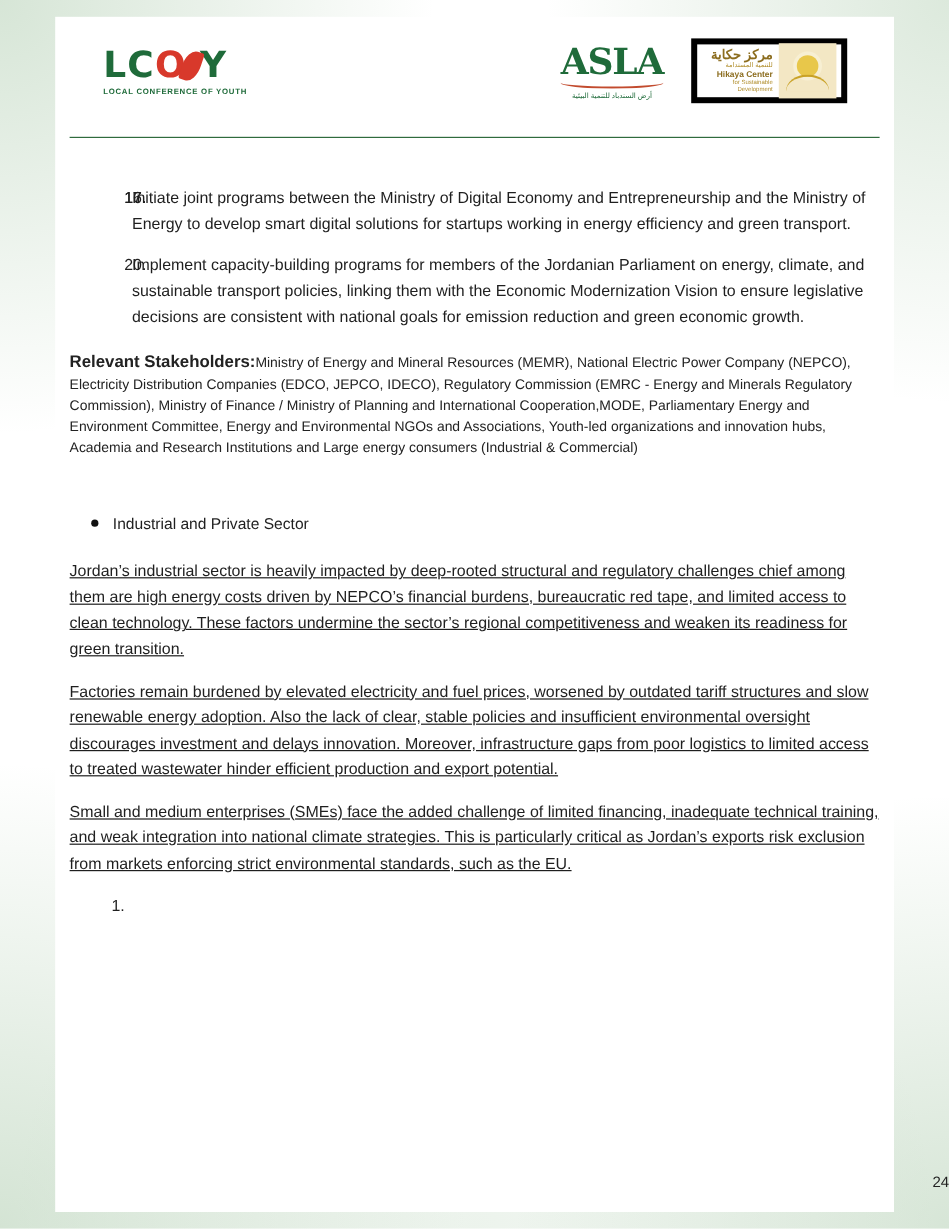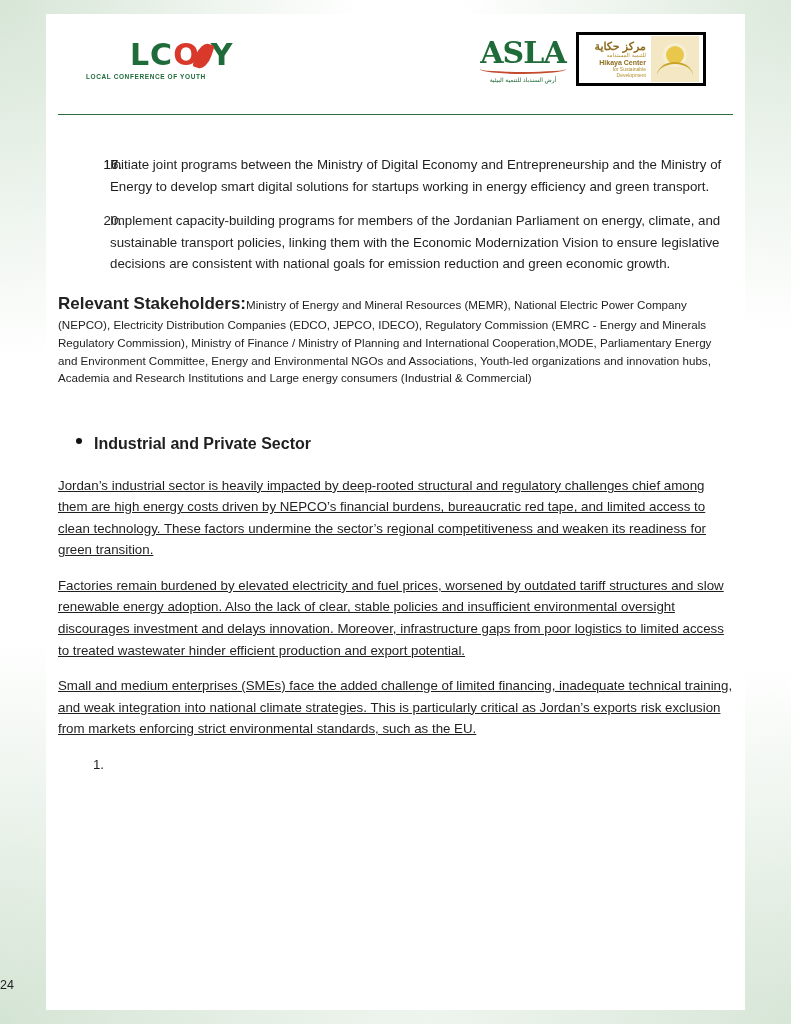--- a/index.html
+++ b/index.html
@@ -58,21 +58,20 @@
     width: 150px;
     height: 54px;
   }
   .lcoy-text {
     font-family: "DejaVu Sans", sans-serif;
     font-weight: bold;
     font-size: 30px;
     letter-spacing: 1px;
     color: #1f6b3a;
     line-height: 34px;
-    margin-left: 44px;
   }
   .lcoy-o {
     color: #d8392b;
   }
   .lcoy-leaf {
     display: inline-block;
     width: 15px;
     height: 26px;
     background: #d8392b;
     border-radius: 60% 10% 60% 10%;
@@ -83,21 +82,21 @@
   .lcoy-sub {
     font-size: 6.5px;
     letter-spacing: 0.6px;
     color: #1f6b3a;
     font-weight: bold;
     margin-top: 1px;
   }
 
   .logo-asla {
     position: absolute;
-    left: 417px;
+    left: 404px;
     top: 12px;
     width: 96px;
     text-align: center;
   }
   .asla-word {
     font-family: "DejaVu Serif", serif;
     font-weight: bold;
     font-size: 30px;
     color: #1f6b3a;
     letter-spacing: -1px;
@@ -117,21 +116,21 @@
     margin-top: 2px;
     letter-spacing: 0.4px;
   }
 
   .logo-hikaya {
     position: absolute;
     left: 518px;
     top: 6px;
     width: 130px;
     height: 54px;
-    border: 3px solid #000000;
+    border: 5px solid #000000;
     display: flex;
     align-items: center;
     gap: 5px;
     padding: 2px 4px;
     box-sizing: border-box;
   }
   .hikaya-txt {
     flex: 1;
     text-align: right;
     line-height: 1.15;
@@ -214,30 +213,30 @@
   }
 
   .stakeholders {
     margin-top: 16px;
     font-size: 11.6px;
     line-height: 1.52;
     color: #222;
   }
   .stakeholders .lbl {
     font-weight: bold;
-    font-size: 17px;
+    font-size: 14px;
   }
 
   .bullet-head {
     margin-top: 44px;
     margin-bottom: 18px;
     padding-left: 36px;
     position: relative;
-    font-weight: bold;
-    font-size: 16px;
+    font-weight: normal;
+    font-size: 13px;
   }
   .bullet-head .dot {
     position: absolute;
     left: 18px;
     top: 7px;
     width: 6px;
     height: 6px;
     border-radius: 50%;
     background: #111;
   }
@@ -268,21 +267,21 @@
     top: 0;
     width: 26px;
     text-align: right;
   }
 
   .page-number {
     position: absolute;
     left: 0;
     right: 0;
     bottom: 32px;
-    text-align: left;
+    text-align: right;
     font-size: 12.5px;
     color: #222;
     z-index: 3;
   }
 </style>
 </head>
 <body>
 
 <div class="page-bg"></div>
 <div class="page-inner-white"></div>

